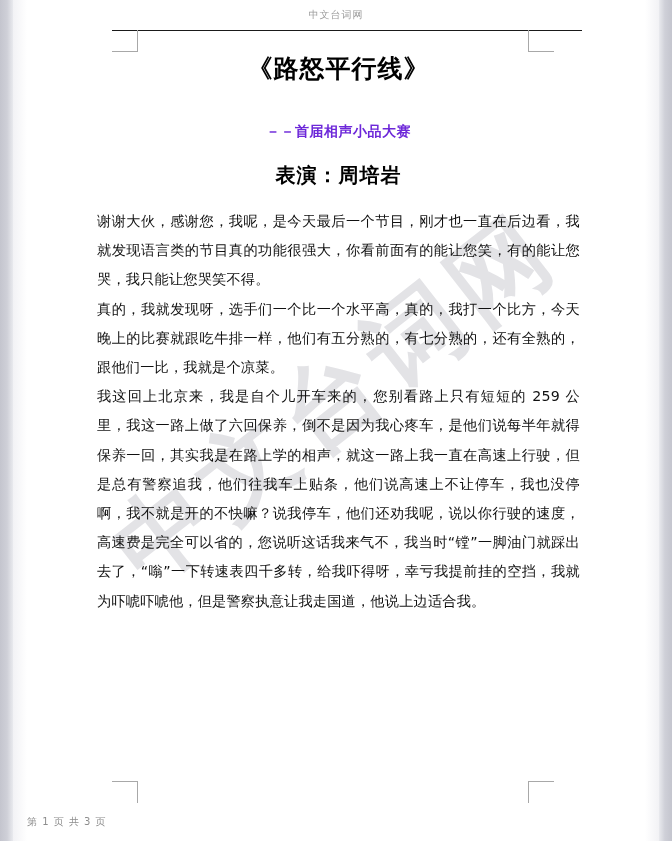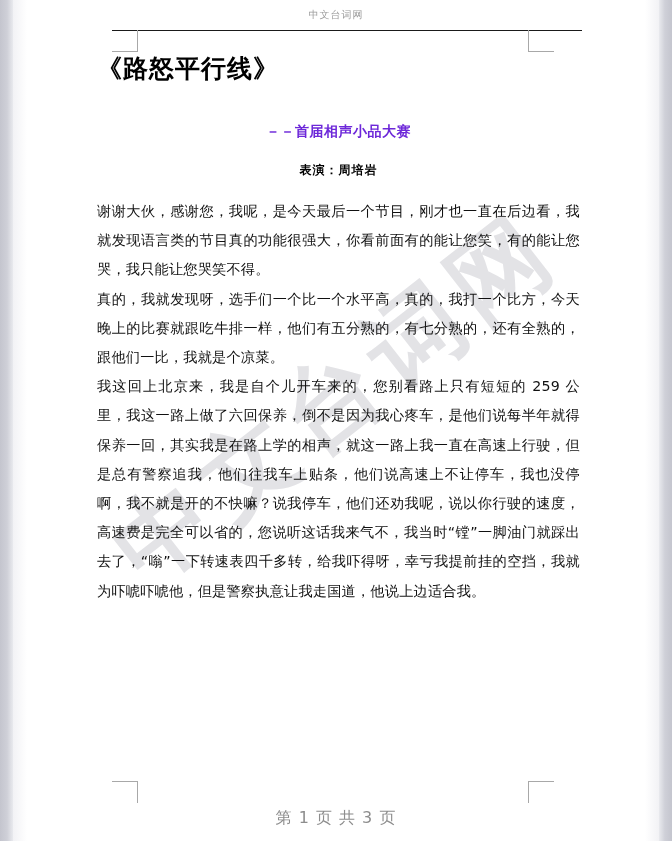--- a/index.html
+++ b/index.html
@@ -125,20 +125,21 @@
   
   .content {
     position: absolute;
     left: 70px;
     right: 65px;
     top: 44px;
     z-index: 1;
   }
 
   .doc-title {
+    text-align: center;
     font-size: 25px;
     font-weight: 700;
     color: #000;
     margin: 0;
     padding: 8px 0 0 0;
     letter-spacing: 1px;
     font-family: Liberation Mono, monospace;
   }
 
   .doc-subtitle {
@@ -146,21 +147,21 @@
     font-size: 14px;
     font-weight: 700;
     color: #6d28d9;
     margin: 0;
     padding: 38px 0 0 0;
     letter-spacing: 0.5px;
   }
 
   .doc-performer {
     text-align: center;
-    font-size: 12px;
+    font-size: 20px;
     font-weight: 700;
     color: #000;
     margin: 0;
     padding: 21px 0 0 0;
     letter-spacing: 1px;
   }
 
   .body-text {
     padding-top: 18px;
   }
@@ -174,22 +175,22 @@
     text-justify: inter-ideograph;
     letter-spacing: 0.2px;
   }
 
   
   .page-footer {
     position: absolute;
     left: 0;
     right: 0;
     bottom: 12px;
-    text-align: center;
-    font-size: 16px;
+    text-align: left;
+    font-size: 10px;
     color: #8d8d8d;
     letter-spacing: 1px;
     z-index: 2;
   }
 </style>
 </head>
 <body>
 
 <div class="gutter left"></div>
 <div class="gutter-fade left"></div>

